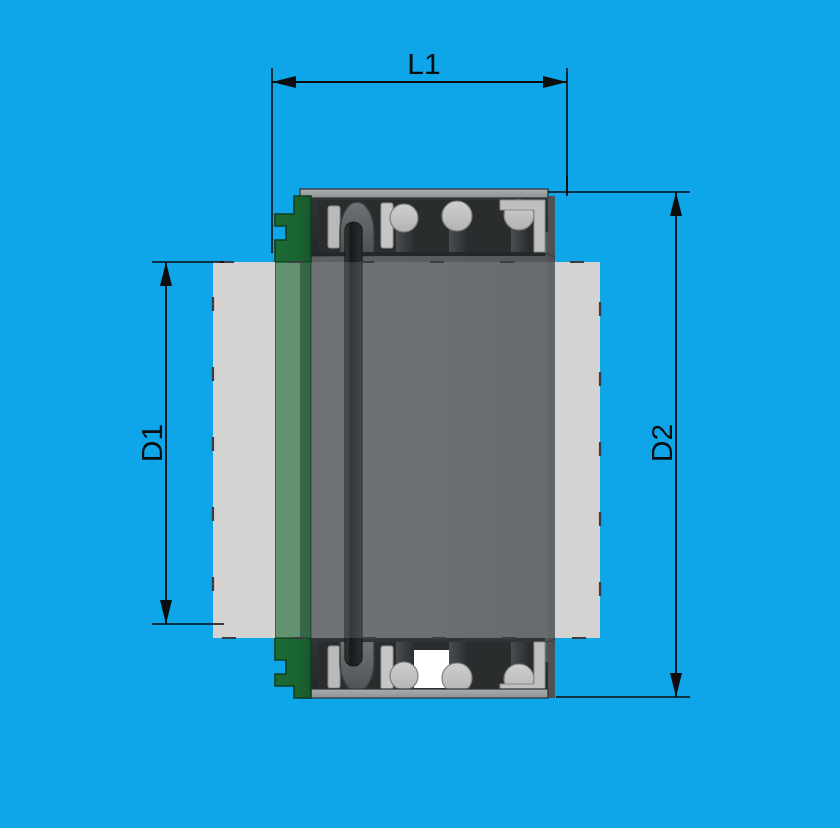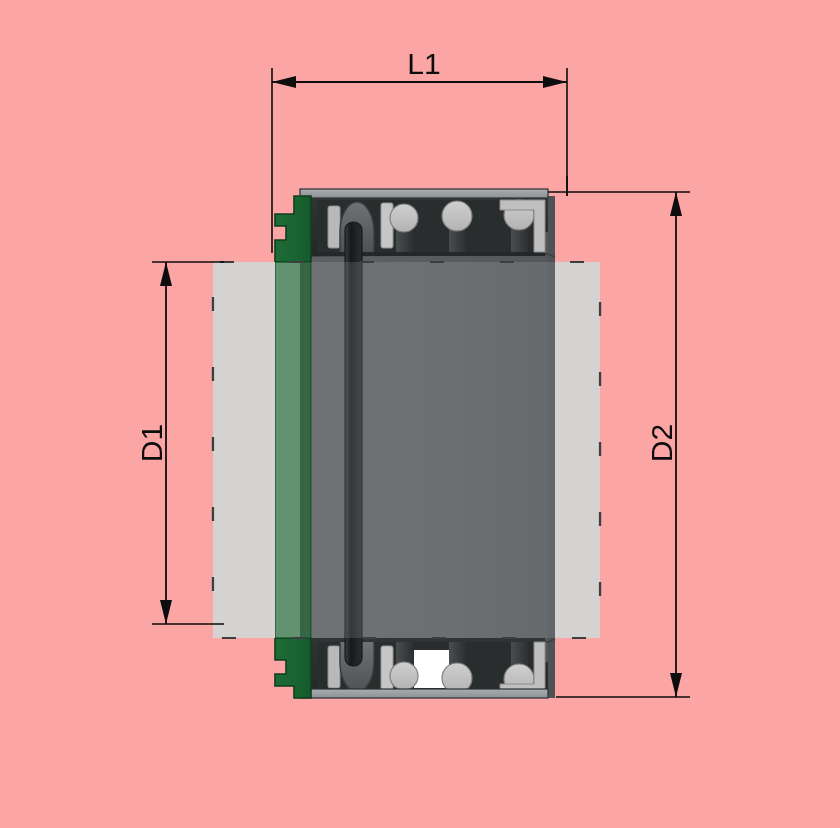--- a/index.html
+++ b/index.html
@@ -10,21 +10,21 @@
   body {
     width: 840px;
     height: 828px;
     font-family: "Liberation Sans", sans-serif;
     overflow: hidden;
   }
   #drawing-root {
     position: relative;
     width: 840px;
     height: 828px;
-    background: #fca5a5;
+    background: #0ea5e9;
   }
   svg.cad {
     position: absolute;
     left: 0;
     top: 0;
     width: 840px;
     height: 828px;
     display: block;
   }
   .dim-label {

